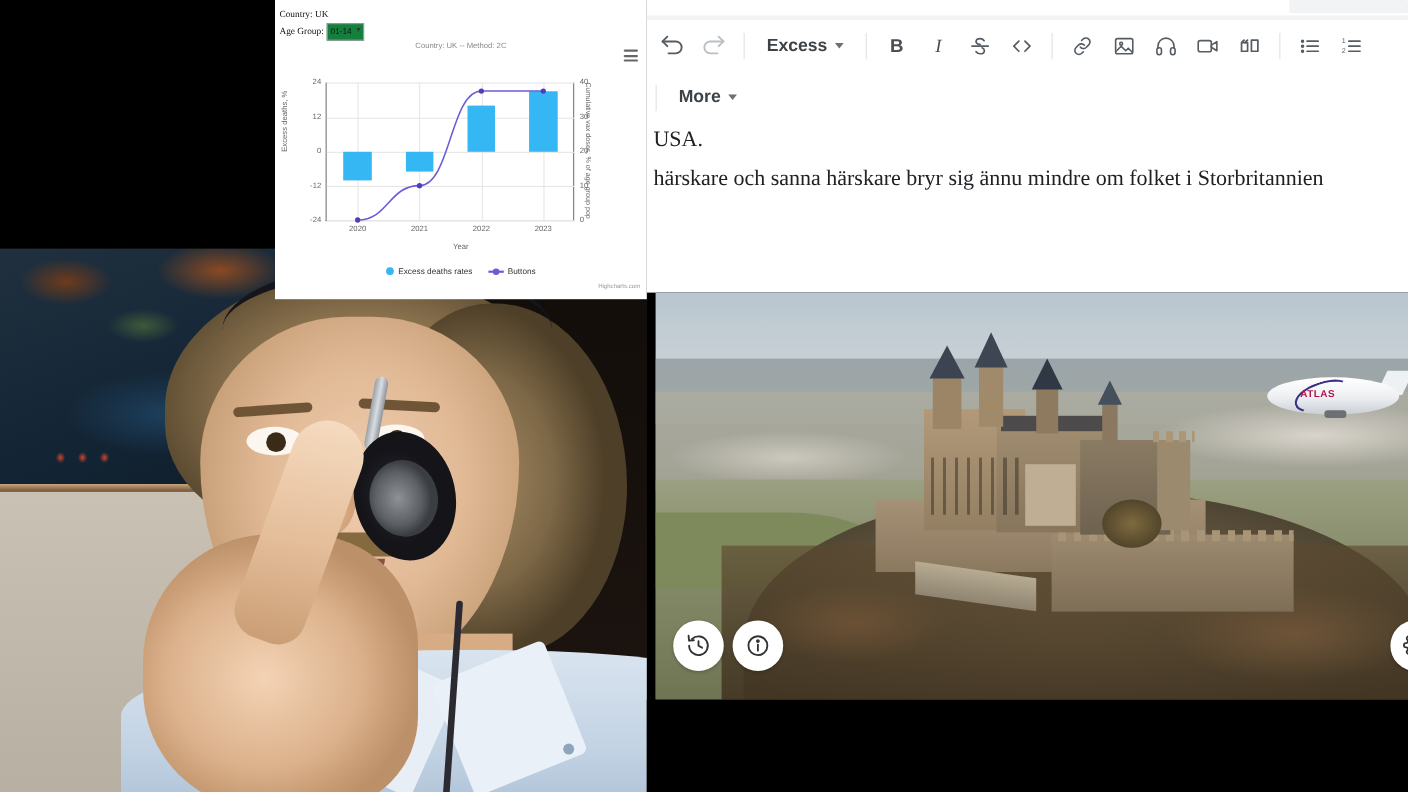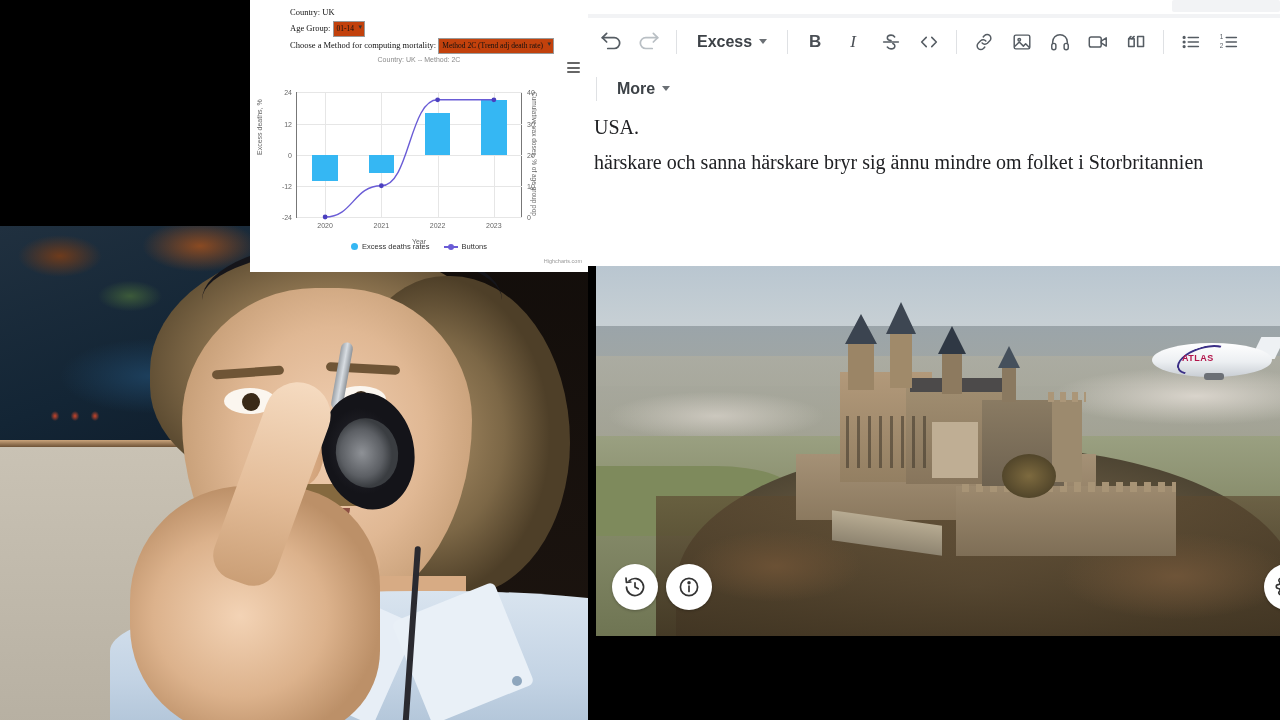--- a/index.html
+++ b/index.html
@@ -109,24 +109,24 @@
   .wc-cord { position:absolute; left:268px; top:300px; width:6px; height:200px; background:#2a2a30; border-radius:3px; transform:rotate(4deg); }
   .wc-button { position:absolute; left:372px; top:430px; width:10px; height:10px; background:#8ea6bd; border-radius:50%; }
 
   
   .chartpanel {
     position: absolute; left: 250px; top: 0; width: 338px; height: 272px;
     background: #fff; overflow: hidden; color: #111;
     font-family: "Liberation Serif", serif;
   }
   .cp-controls { padding: 4px 4px 0 4px; font-size: 8.5px; line-height: 1.9; }
-  .cp-row { white-space: nowrap; margin-left: 36px; }
+  .cp-row { white-space: nowrap; }
   .cp-sel {
-    display: inline-block; border: 1px solid #9a9a9a; background: #c2410c;
-    font-size: 7.5px; font-family: Liberation Serif, serif;
+    display: inline-block; border: 1px solid #9a9a9a; background: #15803d;
+    font-size: 7.5px; font-family: Liberation Sans, sans-serif;
     padding: 0px 10px 0px 3px; position: relative; vertical-align: middle; color:#111;
   }
   .cp-sel::after {
     content: "▾"; position: absolute; right: 2px; top: -1px; font-size: 7px; color: #333;
   }
   .cp-chart { position: relative; width: 338px; height: 212px; }
   .cp-title {
     text-align: center; font-family: "Liberation Sans", sans-serif;
     font-weight: bold; font-size: 11.5px; color: #333; margin-top: 2px;
   }
@@ -384,24 +384,20 @@
   </div>
 
   <div class="chartpanel">
     <div class="cp-controls">
       <div class="cp-row">
         <span>Country: UK</span>
       </div>
       <div class="cp-row">
         <span>Age Group:</span>
         <span class="cp-sel">01-14</span>
-      </div>
-      <div class="cp-row">
-        <span>Choose a Method for computing mortality:</span>
-        <span class="cp-sel">Method 2C (Trend adj death rate)</span>
       </div>
     </div>
 
     <div class="cp-chart">
       <div class="cp-sub">Country: UK -- Method: 2C</div>
       <div class="cp-burger">
           <i></i>
           <i></i>
           <i></i>
         </div>

